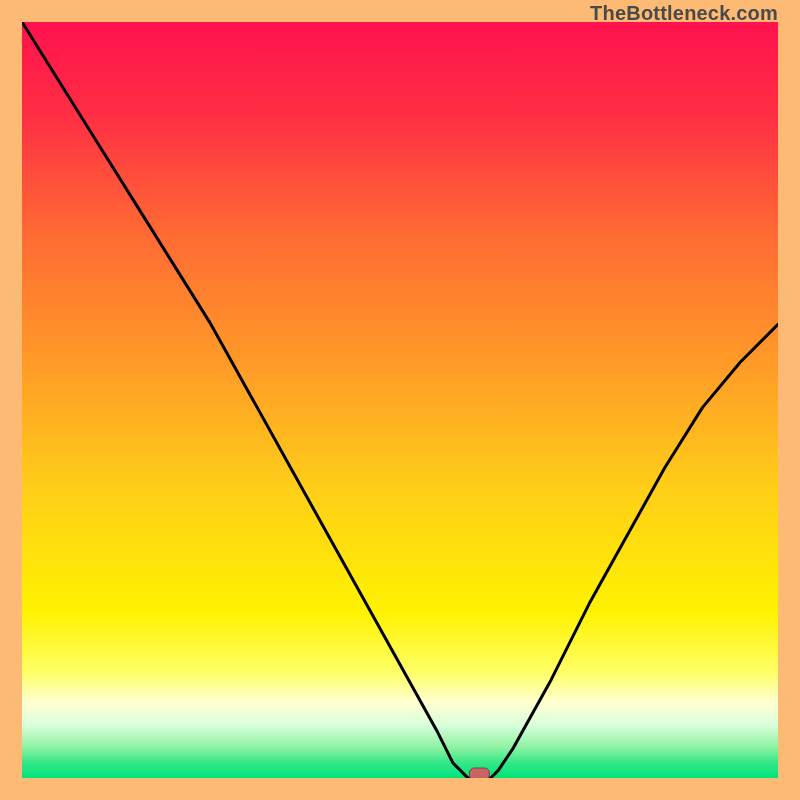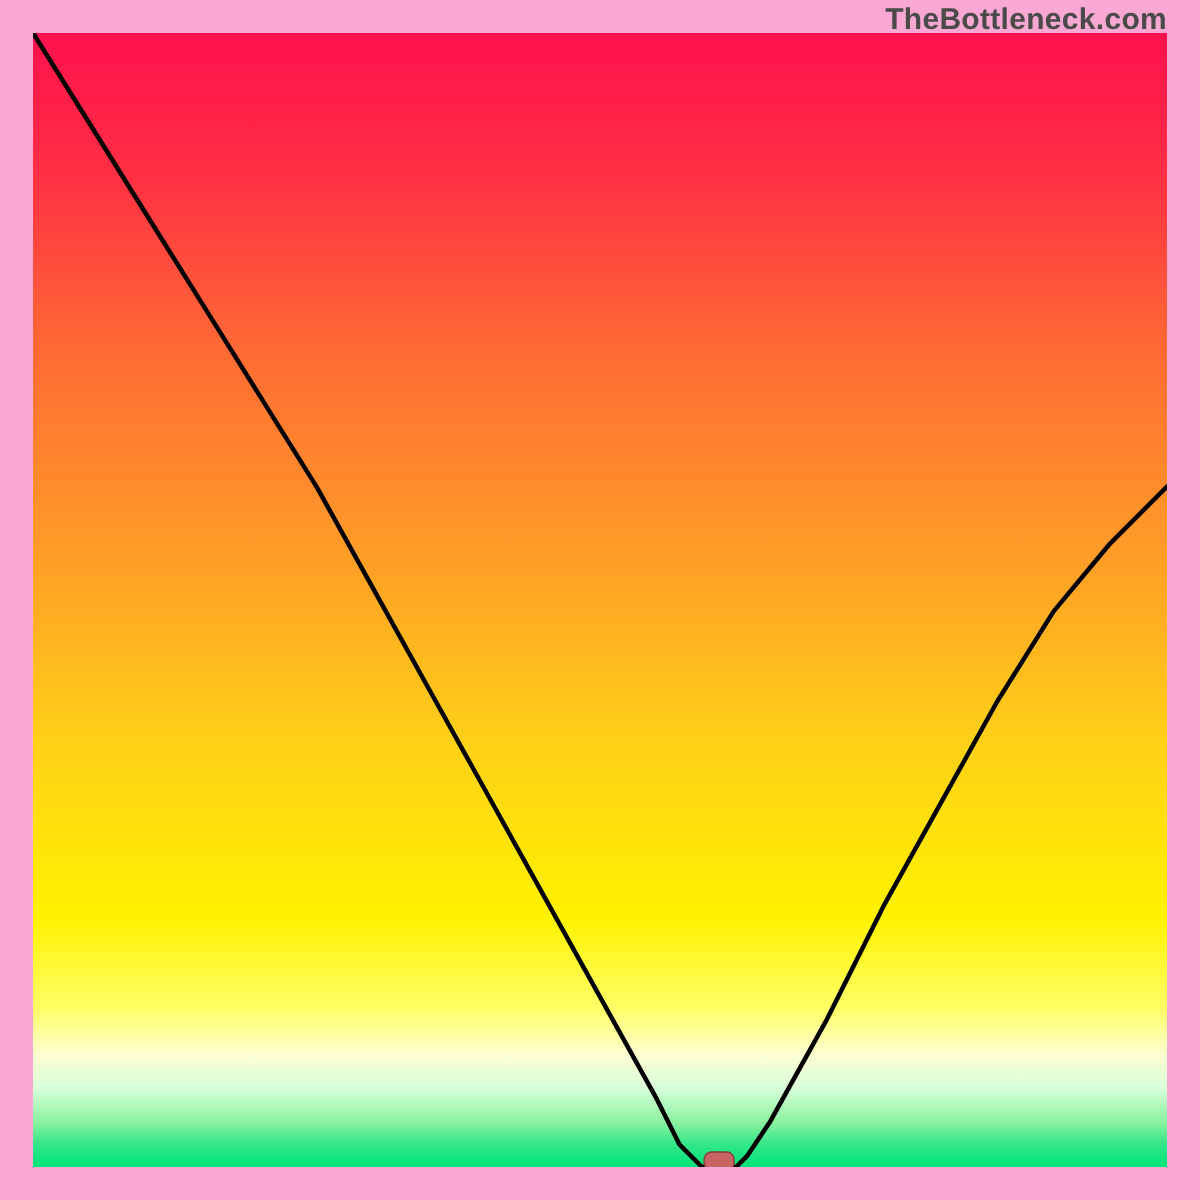--- a/index.html
+++ b/index.html
@@ -10,21 +10,21 @@
     background: #000;
     overflow: hidden;
     font-family: Arial, Helvetica, sans-serif;
   }
   .frame {
     position: absolute;
     left: 0;
     top: 0;
     width: 800px;
     height: 800px;
-    background: #f9a8d4;
+    background: #fdba74;
   }
   .plot {
     position: absolute;
     left: 22px;
     top: 22px;
     width: 756px;
     height: 756px;
     overflow: hidden;
   }
   .attribution {

